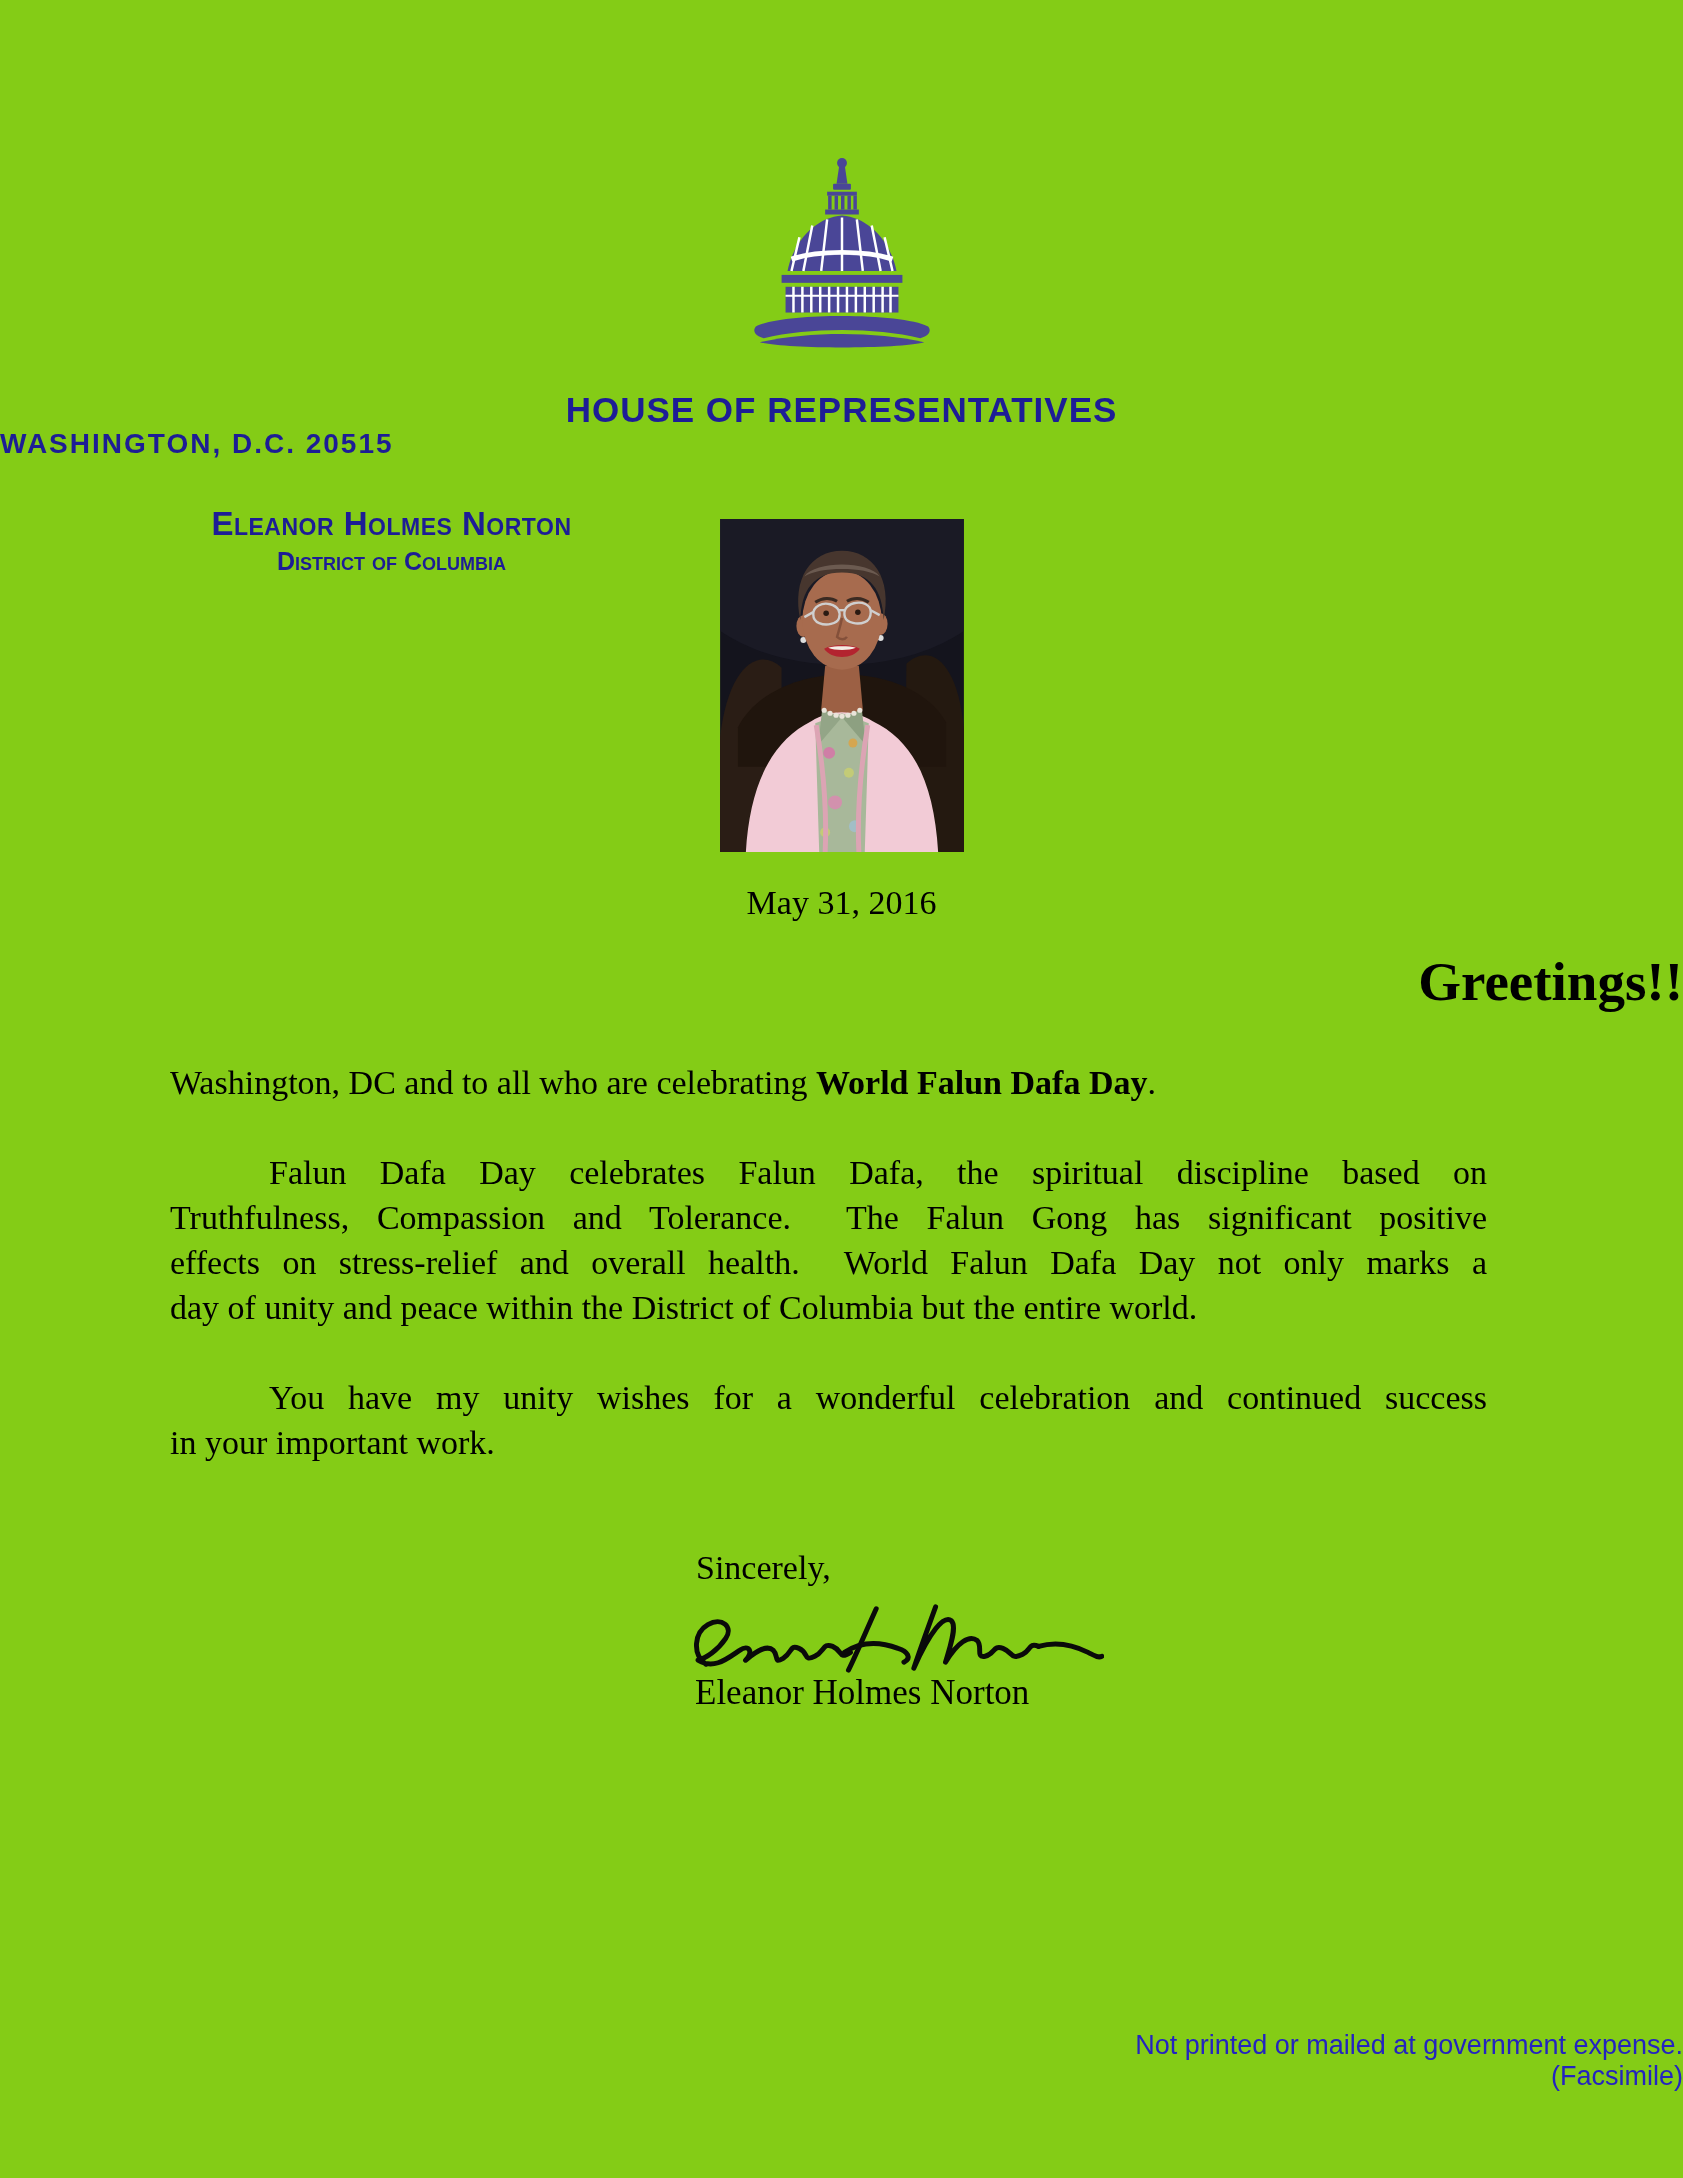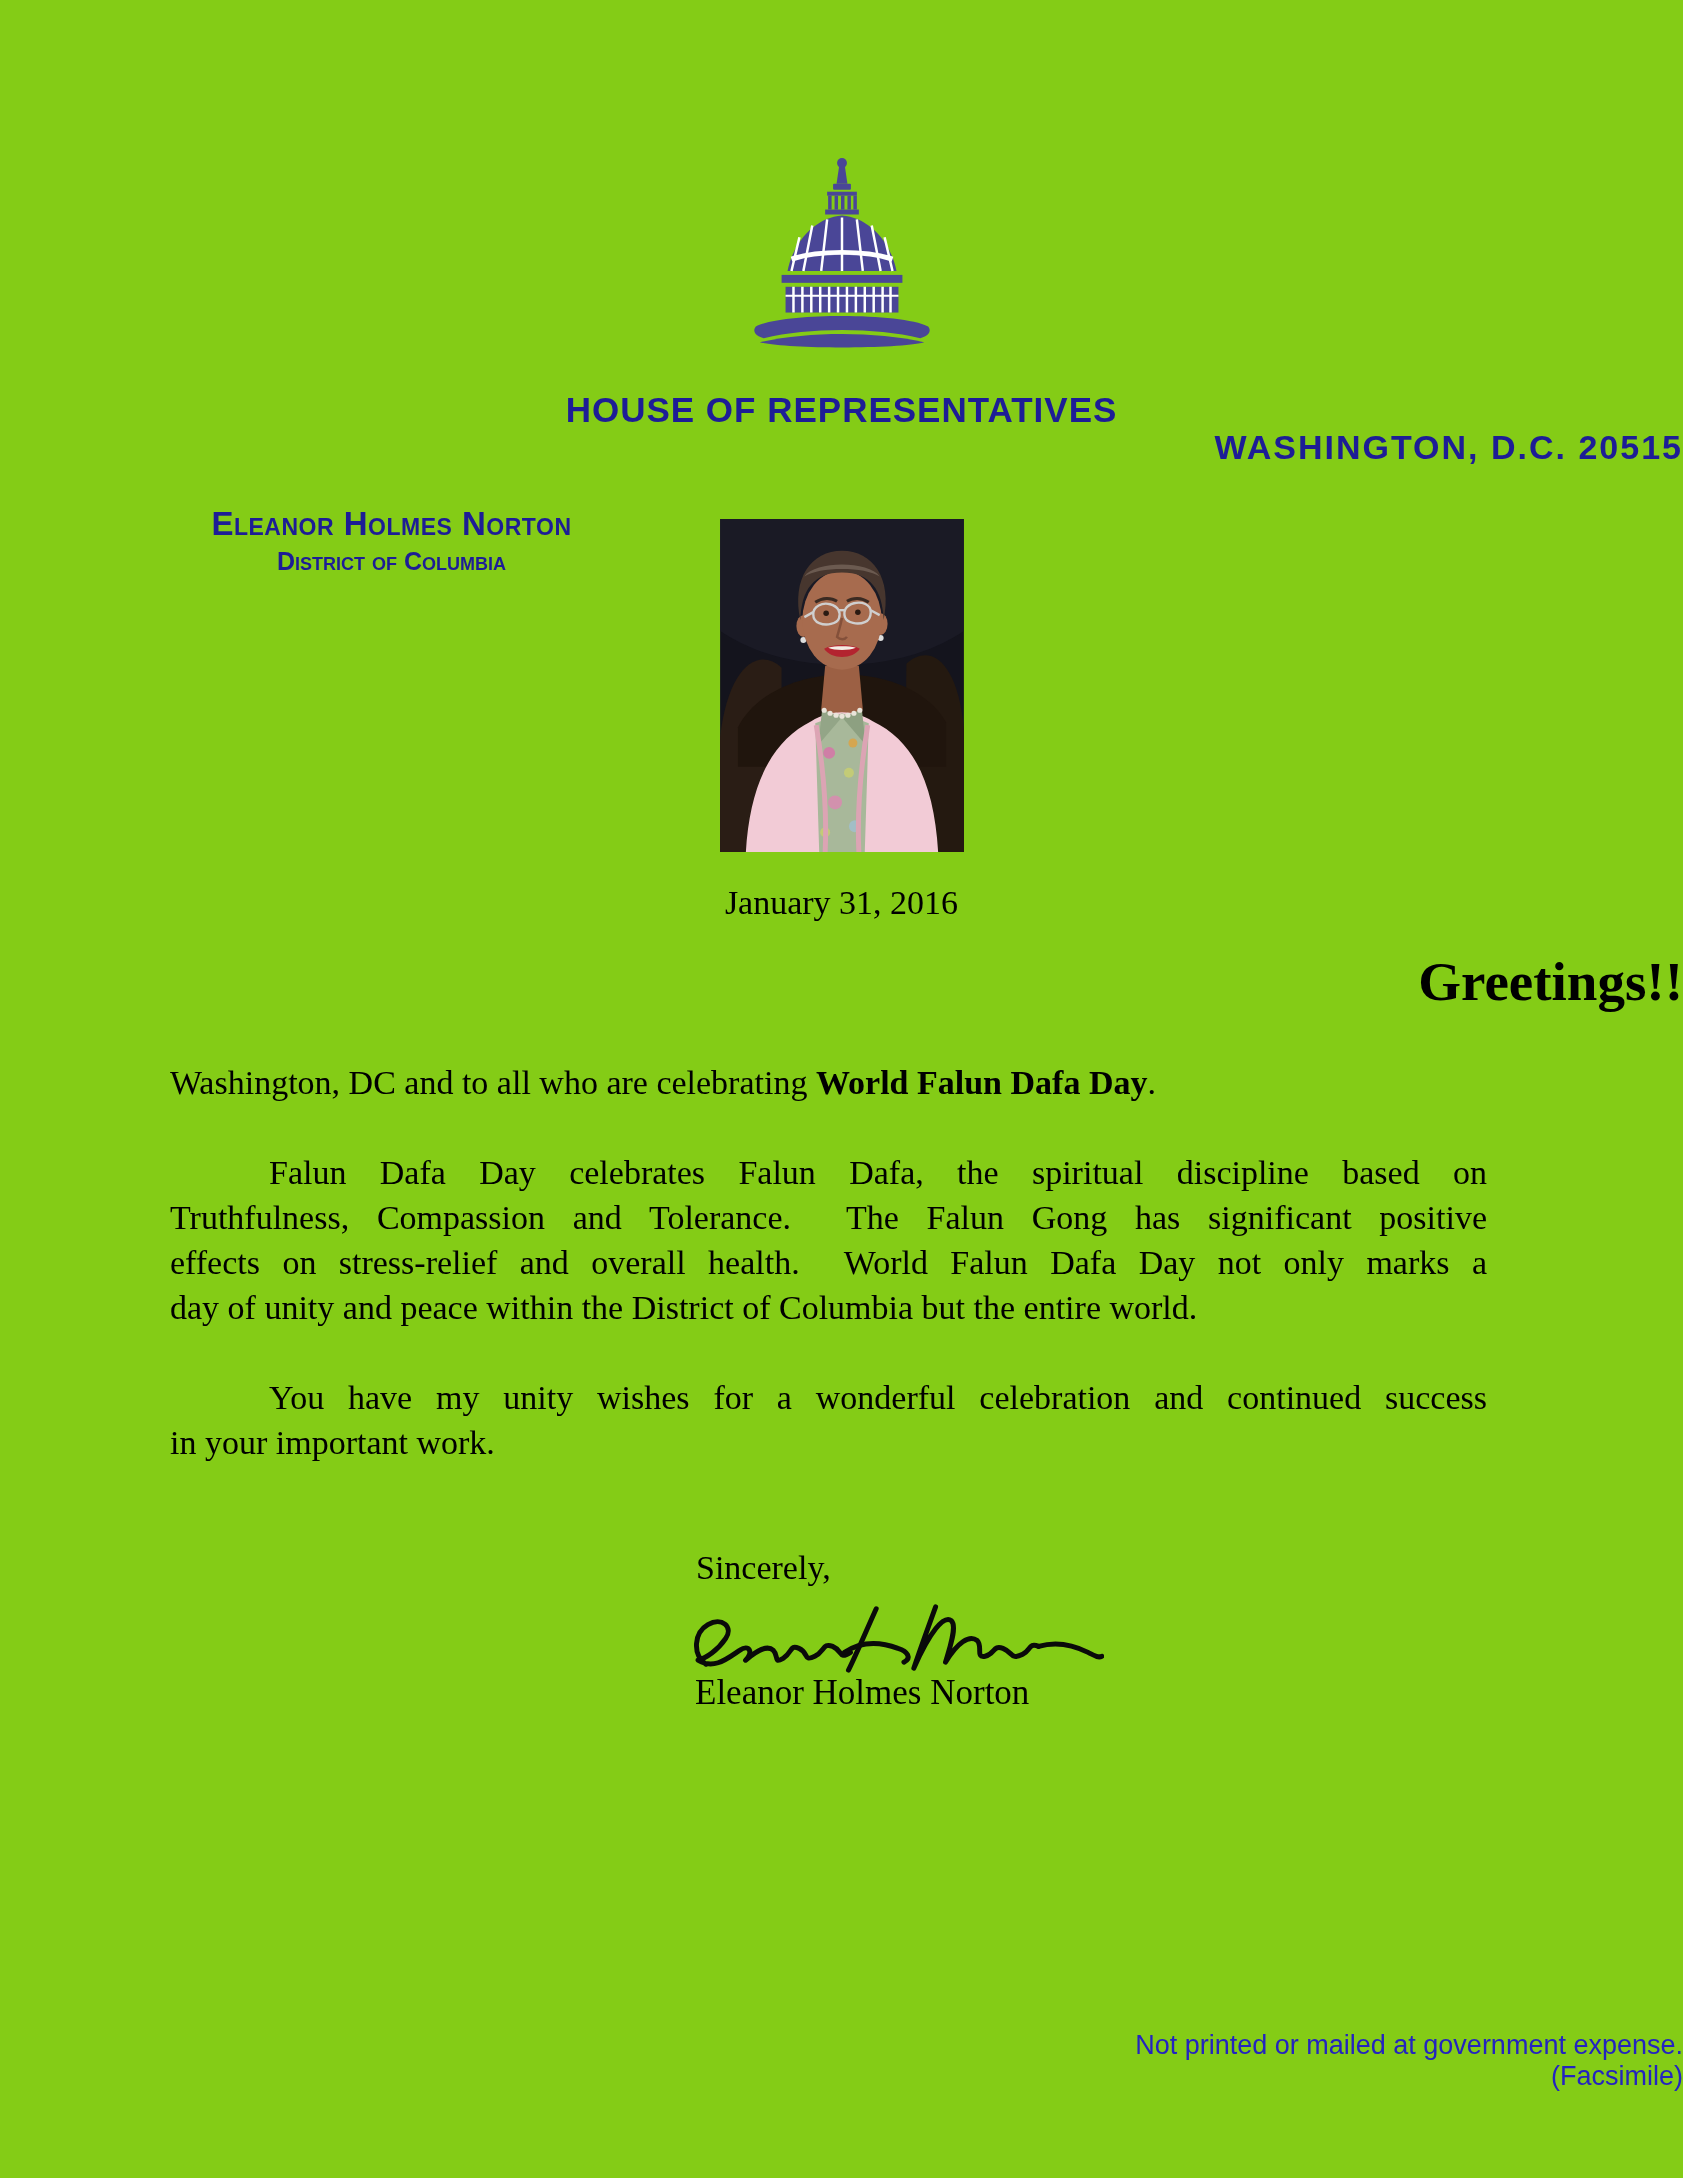--- a/index.html
+++ b/index.html
@@ -4,22 +4,22 @@
 <style>
   html,body{margin:0;padding:0;background:#ffffff;}
   .page{position:relative;width:1683px;height:2178px;background:#84cc16;overflow:hidden;
         font-family:"Liberation Serif",serif;color:#000;}
 
   
   .dome{position:absolute;left:740px;top:156px;width:204px;height:218px;}
   .org-line{position:absolute;left:0;top:390px;width:1683px;text-align:center;
     font-family:"Liberation Sans",sans-serif;font-weight:bold;font-size:35px;
     letter-spacing:1px;color:#1d1d96;}
-  .addr-line{position:absolute;left:0;top:428px;width:1683px;text-align:right;
-    font-family:"Liberation Sans",sans-serif;font-weight:bold;font-size:34px;
+  .addr-line{position:absolute;left:0;top:428px;width:1683px;text-align:left;
+    font-family:"Liberation Sans",sans-serif;font-weight:bold;font-size:28px;
     letter-spacing:2px;color:#1d1d96;}
 
   .member{position:absolute;left:139px;top:505px;width:505px;text-align:center;color:#1d1d96;
     font-family:"Liberation Sans",sans-serif;font-weight:bold;}
   .member-name{font-size:33px;font-variant:small-caps;letter-spacing:0.5px;}
   .member-district{font-size:25px;font-variant:small-caps;margin-top:4px;}
 
   .photo{position:absolute;left:720px;top:519px;width:244px;height:333px;}
 
   
@@ -140,21 +140,21 @@
         <path d="M94 94 L85 99"></path>
         <path d="M152 92 L161 97"></path>
       </g>
 
       <path d="M123 100 C121 110 119 115 118 119 C121 122 126 122 128 119" stroke="#84503a" stroke-width="2.5" fill="none"></path>
       <path d="M105 131 C114 126 132 126 141 131 C134 142 112 142 105 131 Z" fill="#b3242f"></path>
       <path d="M109 130 C116 128 130 128 137 130 C130 133 116 133 109 130 Z" fill="#f3ece4"></path>
     </svg>
   </div>
 
-  <div class="date">January 31, 2016</div>
+  <div class="date">May 31, 2016</div>
   <div class="salutation">Greetings!!</div>
 
   <div class="body-block">
       <div class="para">
         <div class="line"><span>Washington, DC and to all who are celebrating </span><span class="b">World Falun Dafa Day</span><span>.</span></div>
       </div>
       <div class="para">
         <div class="line just ind"><span>Falun Dafa Day celebrates Falun Dafa, the spiritual discipline based on</span></div>
         <div class="line just"><span>Truthfulness, Compassion and Tolerance.&nbsp; The Falun Gong has significant positive</span></div>
         <div class="line just"><span>effects on stress-relief and overall health.&nbsp; World Falun Dafa Day not only marks a</span></div>

